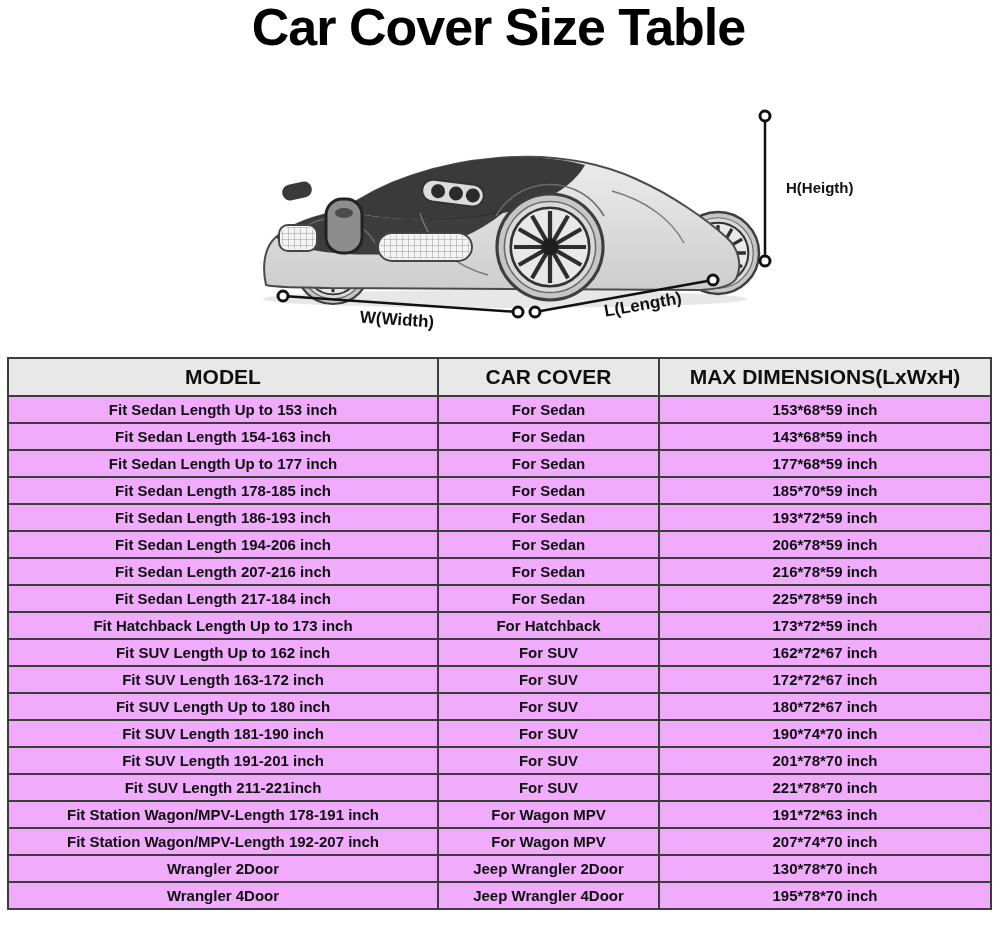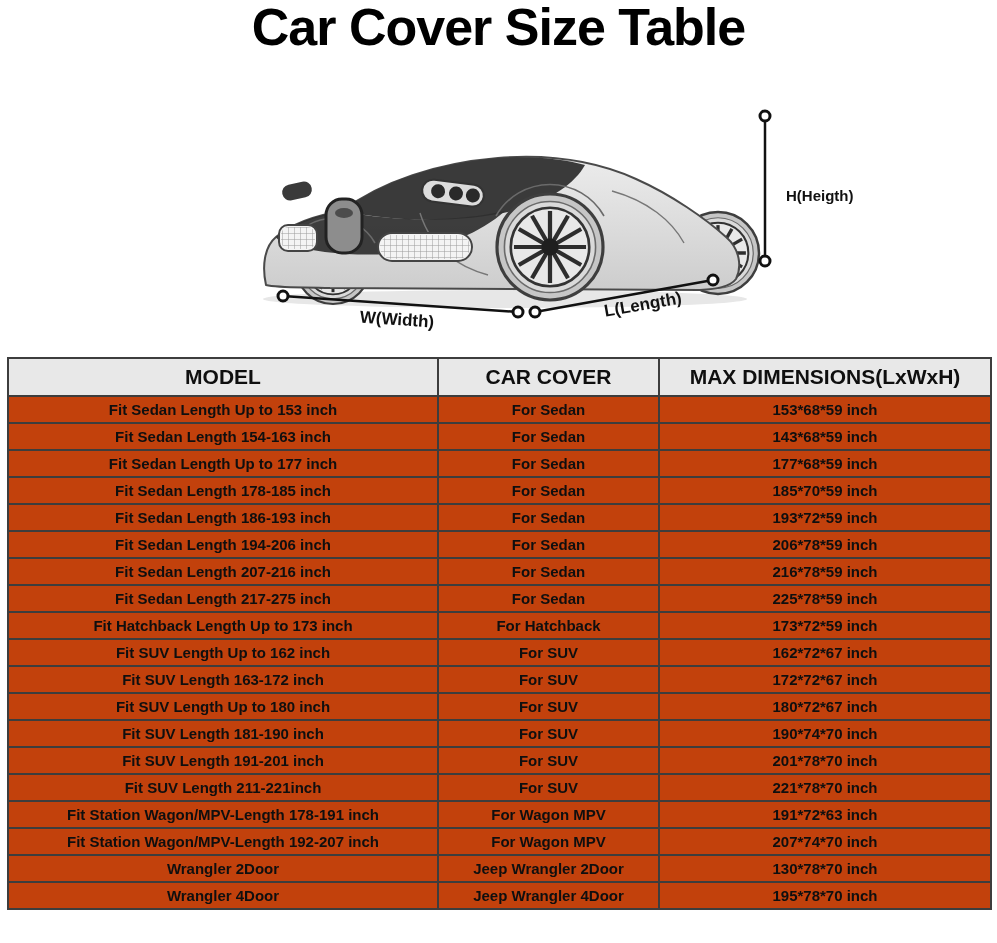--- a/index.html
+++ b/index.html
@@ -11,35 +11,35 @@
     position:absolute;top:-4px;left:0;width:100%;text-align:center;
     font-size:52px;line-height:62px;font-weight:900;letter-spacing:-1px;color:#000;
   }
   .diagram{position:absolute;top:95px;left:0;width:997px;height:255px;}
   .dim-label{
     position:absolute;font-size:17px;font-weight:600;color:#111;
     white-space:nowrap;
   }
   .lbl-w{left:342px;top:310px;width:110px;text-align:center;transform:rotate(4deg);}
   .lbl-l{left:588px;top:295px;width:110px;text-align:center;transform:rotate(-10deg);}
-  .lbl-h{left:786px;top:187px;font-size:15px;}
+  .lbl-h{left:786px;top:179px;font-size:15px;}
   table.size-table{
     position:absolute;top:357px;left:7px;width:983px;
     border-collapse:collapse;table-layout:fixed;
     font-family:"Liberation Sans","DejaVu Sans",sans-serif;
   }
   .size-table th,.size-table td{
     border:2px solid #3d3d3d;text-align:center;vertical-align:middle;
     overflow:hidden;white-space:nowrap;
   }
   .size-table th{
     height:34px;background:#e8e8e8;font-size:21px;font-weight:bold;letter-spacing:0;
   }
   .size-table td{
-    height:25px;padding:0 2px;background:#c2410c;font-size:15px;font-weight:bold;
+    height:25px;padding:0 2px;background:#f0abfc;font-size:15px;font-weight:bold;
   }
 </style>
 </head>
 <body>
 
 <div class="title">Car Cover Size Table</div>
 
 <svg class="diagram" viewBox="0 0 997 255" xmlns="http://www.w3.org/2000/svg">
   <defs>
     <pattern id="mesh" width="6" height="6" patternUnits="userSpaceOnUse">
@@ -169,21 +169,21 @@
         <td>Fit Sedan Length 194-206 inch</td>
         <td>For Sedan</td>
         <td>206*78*59 inch</td>
       </tr>
     <tr>
         <td>Fit Sedan Length 207-216 inch</td>
         <td>For Sedan</td>
         <td>216*78*59 inch</td>
       </tr>
     <tr>
-        <td>Fit Sedan Length 217-275 inch</td>
+        <td>Fit Sedan Length 217-184 inch</td>
         <td>For Sedan</td>
         <td>225*78*59 inch</td>
       </tr>
     <tr>
         <td>Fit Hatchback Length Up to 173 inch</td>
         <td>For Hatchback</td>
         <td>173*72*59 inch</td>
       </tr>
     <tr>
         <td>Fit SUV Length Up to 162 inch</td>

